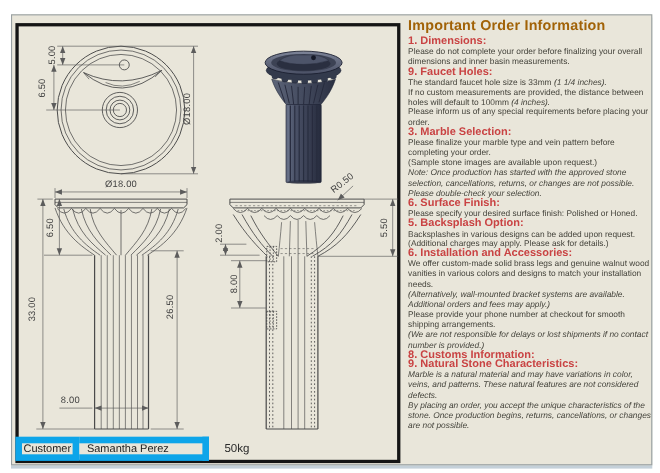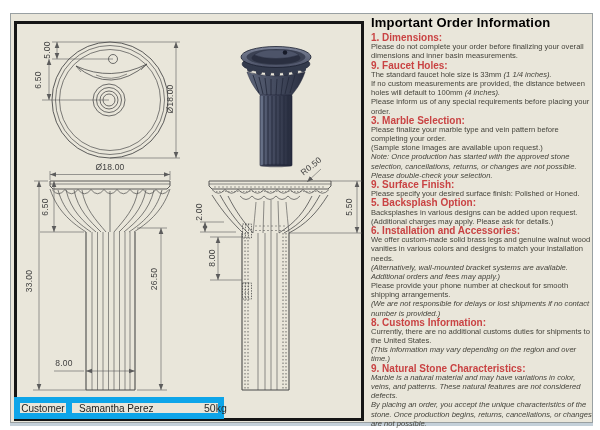--- a/index.html
+++ b/index.html
@@ -4,28 +4,28 @@
 <style>
   body{margin:0;background:#fff}
   .stage{position:relative;width:600px;height:430px;background:#ffffff;font-family:"Liberation Sans",sans-serif;overflow:hidden}
   .sheet{position:absolute;left:10px;top:13px;width:583px;height:410px;background:#e9e6da;border:1px solid #99a0a2;box-sizing:border-box;box-shadow:0 3px 0 rgba(148,170,186,.55)}
   .frame{position:absolute;left:14px;top:21px;width:350px;height:400px;border:3px solid #151515;box-sizing:border-box}
   svg.draw{position:absolute;left:0;top:0;display:block}
   .dim{position:absolute;font-size:8.5px;color:#3e3e3e;white-space:nowrap;transform:translate(-50%,-50%);letter-spacing:.2px}
   .dim.v{transform:translate(-50%,-50%) rotate(-90deg)}
   .dim.r38{transform:translate(-50%,-50%) rotate(-38deg)}
   .info{position:absolute;left:371px;top:15px;width:223px;color:#45443c}
-  .info-title{font-size:13px;font-weight:bold;color:#000000;margin:0 0 3px 0;letter-spacing:.2px}
+  .info-title{font-size:13px;font-weight:bold;color:#a16207;margin:0 0 3px 0;letter-spacing:.2px}
   .sech{font-size:10px;font-weight:bold;color:#c94343;line-height:9.3px}
   .secb{font-size:7.6px;line-height:9.15px;white-space:pre-line}
   .it{font-style:italic}
   .tblock{position:absolute;left:14px;top:397px;display:flex}
   .tb-cell{border:6px solid #0ea5e9;height:22px;display:flex;align-items:center;font-size:10px;color:#1d1d1d;box-sizing:border-box;background:transparent}
   .tb-cell.c1{width:58px;justify-content:center}
-  .tb-cell.c2{width:152px;padding-left:7px;border-left:none}
+  .tb-cell.c2{width:118px;padding-left:7px;border-left:none}
   .weight{position:absolute;left:204px;top:402px;font-size:10.5px;color:#2b2b2b}
 </style>
 </head>
 <body>
 
 <div class="stage">
   <div class="sheet"></div>
   <div class="frame"></div>
 
   <svg class="draw" width="600" height="430" viewBox="0 0 600 430">
@@ -174,41 +174,39 @@
 If no custom measurements are provided, the distance between holes will default to 100mm </span><span class="it">(4 inches).</span><span>
 Please inform us of any special requirements before placing your order.</span></div>
         </div>
         <div>
           <div class="sech">3. Marble Selection:</div>
           <div class="secb"><span>Please finalize your marble type and vein pattern before completing your order.
 (Sample stone images are available upon request.)
 </span><span class="it">Note: Once production has started with the approved stone selection, cancellations, returns, or changes are not possible. Please double-check your selection.</span></div>
         </div>
         <div>
-          <div class="sech">9. Surface Finish:</div>
+          <div class="sech">6. Surface Finish:</div>
           <div class="secb"><span>Please specify your desired surface finish: Polished or Honed.</span></div>
         </div>
         <div>
           <div class="sech">5. Backsplash Option:</div>
           <div class="secb"><span>Backsplashes in various designs can be added upon request.
 (Additional charges may apply. Please ask for details.)</span></div>
         </div>
         <div>
           <div class="sech">6. Installation and Accessories:</div>
           <div class="secb"><span>We offer custom-made solid brass legs and genuine walnut wood vanities in various colors and designs to match your installation needs.
 </span><span class="it">(Alternatively, wall-mounted bracket systems are available. Additional orders and fees may apply.)</span></div>
         </div>
         <div>
           <div class="secb"><span>Please provide your phone number at checkout for smooth shipping arrangements.
 </span><span class="it">(We are not responsible for delays or lost shipments if no contact number is provided.)</span></div>
         </div>
         <div>
           <div class="sech">8. Customs Information:</div>
-          <div class="secb"><span>Currently, there are no additional customs duties for shipments to the United States.
-</span><span class="it">(This information may vary depending on the region and over time.)</span></div>
         </div>
         <div>
           <div class="sech">9. Natural Stone Characteristics:</div>
           <div class="secb"><span class="it">Marble is a natural material and may have variations in color, veins, and patterns. These natural features are not considered defects.
 By placing an order, you accept the unique characteristics of the stone. Once production begins, returns, cancellations, or changes are not possible.</span></div>
         </div>
       </div>
   </div>
 
   <div class="tblock">

